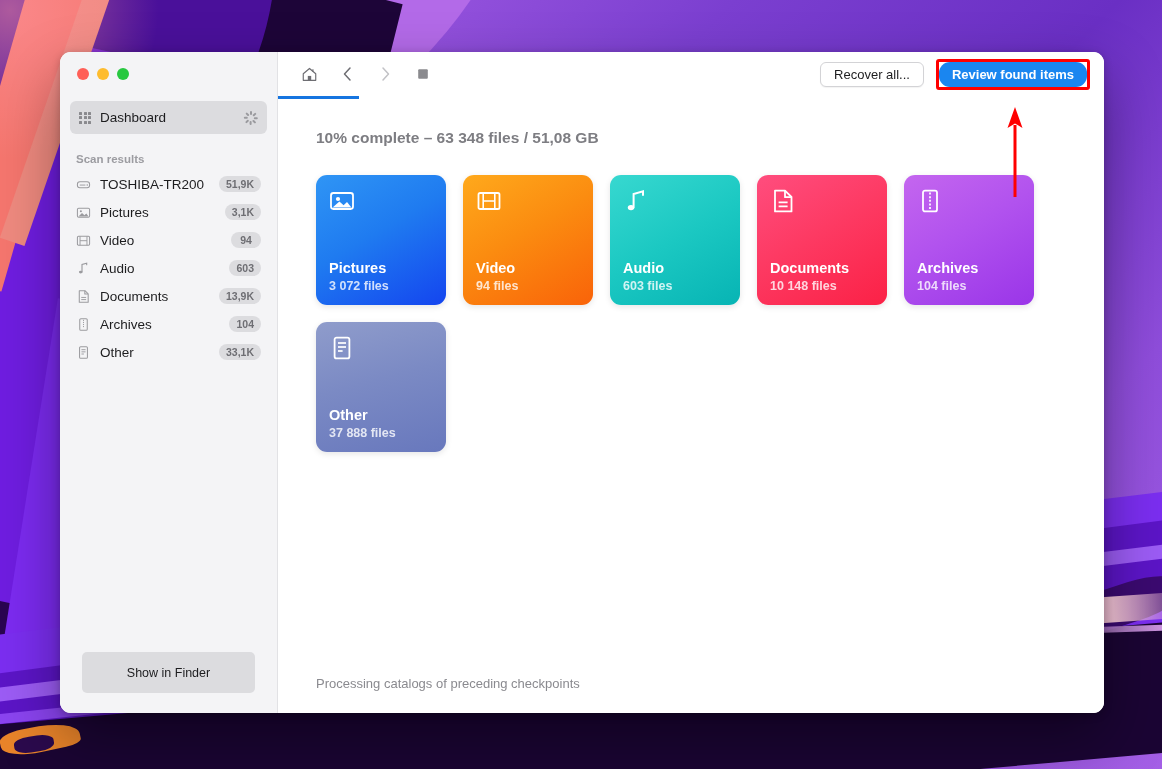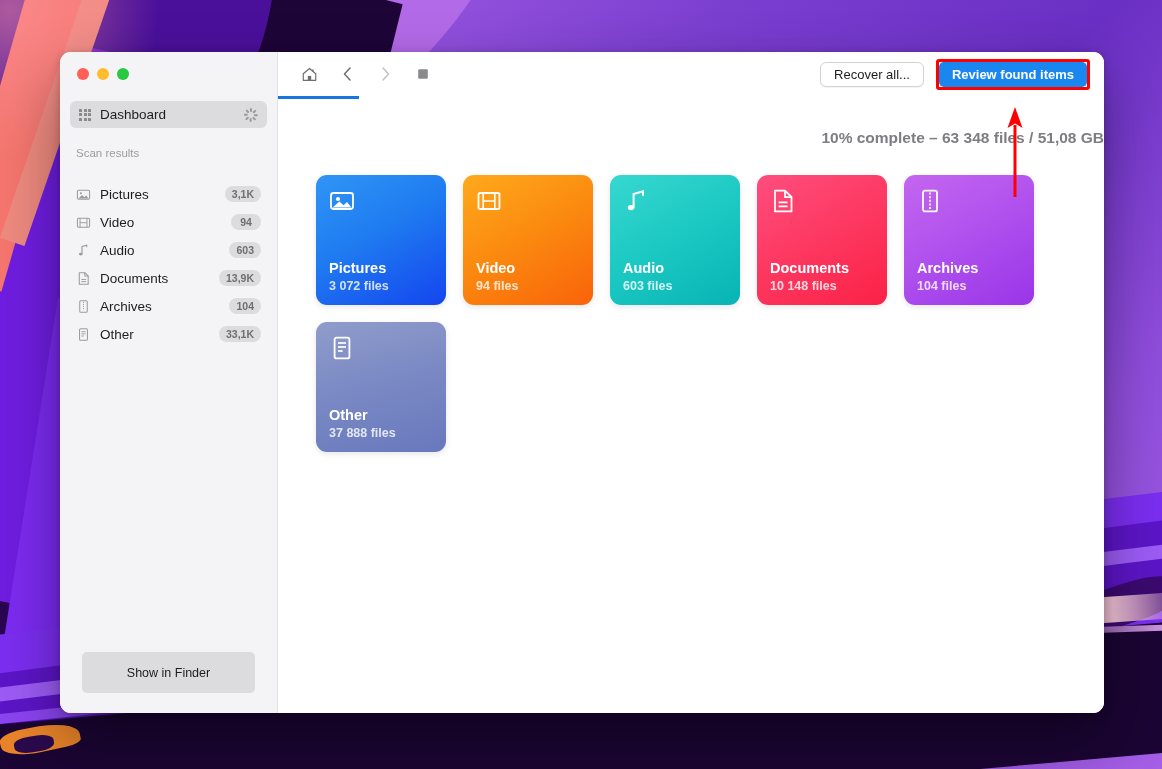--- a/index.html
+++ b/index.html
@@ -153,21 +153,21 @@
     padding-left: 17px;
     gap: 8px;
   }
   .light { width: 12px; height: 12px; border-radius: 50%; }
   .light.red    { background: #ff5f57; }
   .light.yellow { background: #febc2e; }
   .light.green  { background: #28c840; }
 
   #dashboard-row {
     margin: 5px 10px 0 10px;
-    height: 27px;
+    height: 33px;
     border-radius: 6px;
     background: #dcdcdf;
     display: flex;
     align-items: center;
     padding: 0 9px;
     gap: 9px;
     cursor: default;
   }
   #dashboard-row .label {
     font-size: 13.5px;
@@ -188,23 +188,23 @@
   .spinner i {
     position: absolute;
     left: 6.2px; top: 0;
     width: 1.6px; height: 4px;
     background: #9a9a9e;
     border-radius: 1px;
     transform-origin: 0.8px 7px;
   }
 
   #scan-results-label {
-    margin: 19px 0 21px 16px;
+    margin: 19px 0 5px 16px;
     font-size: 11.5px;
-    font-weight: normal;
+    font-weight: bold;
     color: #9c9ca1;
   }
 
   .nav-item {
     height: 28px;
     margin: 0 10px;
     display: flex;
     align-items: center;
     padding: 0 6px;
     gap: 9px;
@@ -297,21 +297,21 @@
   }
   #review-wrap {
     border: 3px solid #ff0000;
     border-radius: 3px;
     padding: 0;
     display: inline-flex;
   }
   #review-found {
     height: 25px;
     padding: 0 13px;
-    border-radius: 5px;
+    border-radius: 11px;
     background: #1a86f0;
     border: none;
     font-family: "Liberation Sans", sans-serif;
     font-size: 13px;
     font-weight: bold;
     color: #ffffff;
     cursor: pointer;
     white-space: nowrap;
     text-align: right;
   }
@@ -326,21 +326,20 @@
     font-size: 22px;
     font-weight: bold;
     color: #1d1d1f;
     letter-spacing: -.2px;
   }
   #page-subtitle {
     margin-top: 7px;
     font-size: 15.5px;
     font-weight: bold;
     color: #7d7d82;
-    text-align: right;
   }
 
   #cards {
     margin-top: 28px;
     display: flex;
     flex-wrap: wrap;
     gap: 17px;
     width: 765px;
   }
   .card {
@@ -446,20 +445,29 @@
             <i style="transform:rotate(135deg)"></i>
           <i style="transform:rotate(180deg)"></i>
             <i style="transform:rotate(225deg)"></i>
           <i style="transform:rotate(270deg)"></i>
             <i style="transform:rotate(315deg)"></i>
         </span>
       </div>
 
       <div id="scan-results-label">Scan results</div>
 
+      <div class="nav-item">
+        <svg class="nav-ico" viewBox="0 0 16 16">
+          <rect x="1.5" y="5" width="13" height="6.5" rx="2.6" fill="none" stroke="#9a9a9e" stroke-width="1.1"></rect>
+          <line x1="4" y1="8.6" x2="10" y2="8.6" stroke="#9a9a9e" stroke-width="1"></line>
+          <circle cx="12" cy="8.6" r=".8" fill="#9a9a9e"></circle>
+        </svg>
+        <span class="nav-label">TOSHIBA-TR200</span>
+        <span class="badge">51,9K</span>
+      </div>
 
       <div class="nav-item">
         <svg class="nav-ico" viewBox="0 0 16 16">
           <rect x="1.5" y="3.5" width="13" height="9.5" rx="1.4" fill="none" stroke="#9a9a9e" stroke-width="1.1"></rect>
           <circle cx="5.2" cy="6.6" r="1.1" fill="#9a9a9e"></circle>
           <path d="M2.6 12.3 L6.4 8.4 L9 10.8 L11 9 L13.4 12.3 Z" fill="#9a9a9e"></path>
         </svg>
         <span class="nav-label">Pictures</span>
         <span class="badge">3,1K</span>
       </div>
@@ -634,20 +642,21 @@
               <line x1="9" y1="12" x2="17" y2="12" stroke="#ffffff" stroke-width="1.7"></line>
               <line x1="9" y1="16" x2="13.6" y2="16" stroke="#ffffff" stroke-width="1.7"></line>
             </svg>
             <div class="card-spacer"></div>
             <div class="card-title">Other</div>
             <div class="card-sub">37 888 files</div>
           </div>
 
         </div>
 
+        <div id="status-bar">Processing catalogs of preceding checkpoints</div>
       </div>
     </div>
   </div>
 
   <svg id="arrow" viewBox="0 0 18 92">
     <line x1="9" y1="92" x2="9" y2="20" stroke="#ff0000" stroke-width="3"></line>
     <path d="M9 2 L16.5 23 L9 18.5 L1.5 23 Z" fill="#ff0000"></path>
   </svg>
 
 </div>

